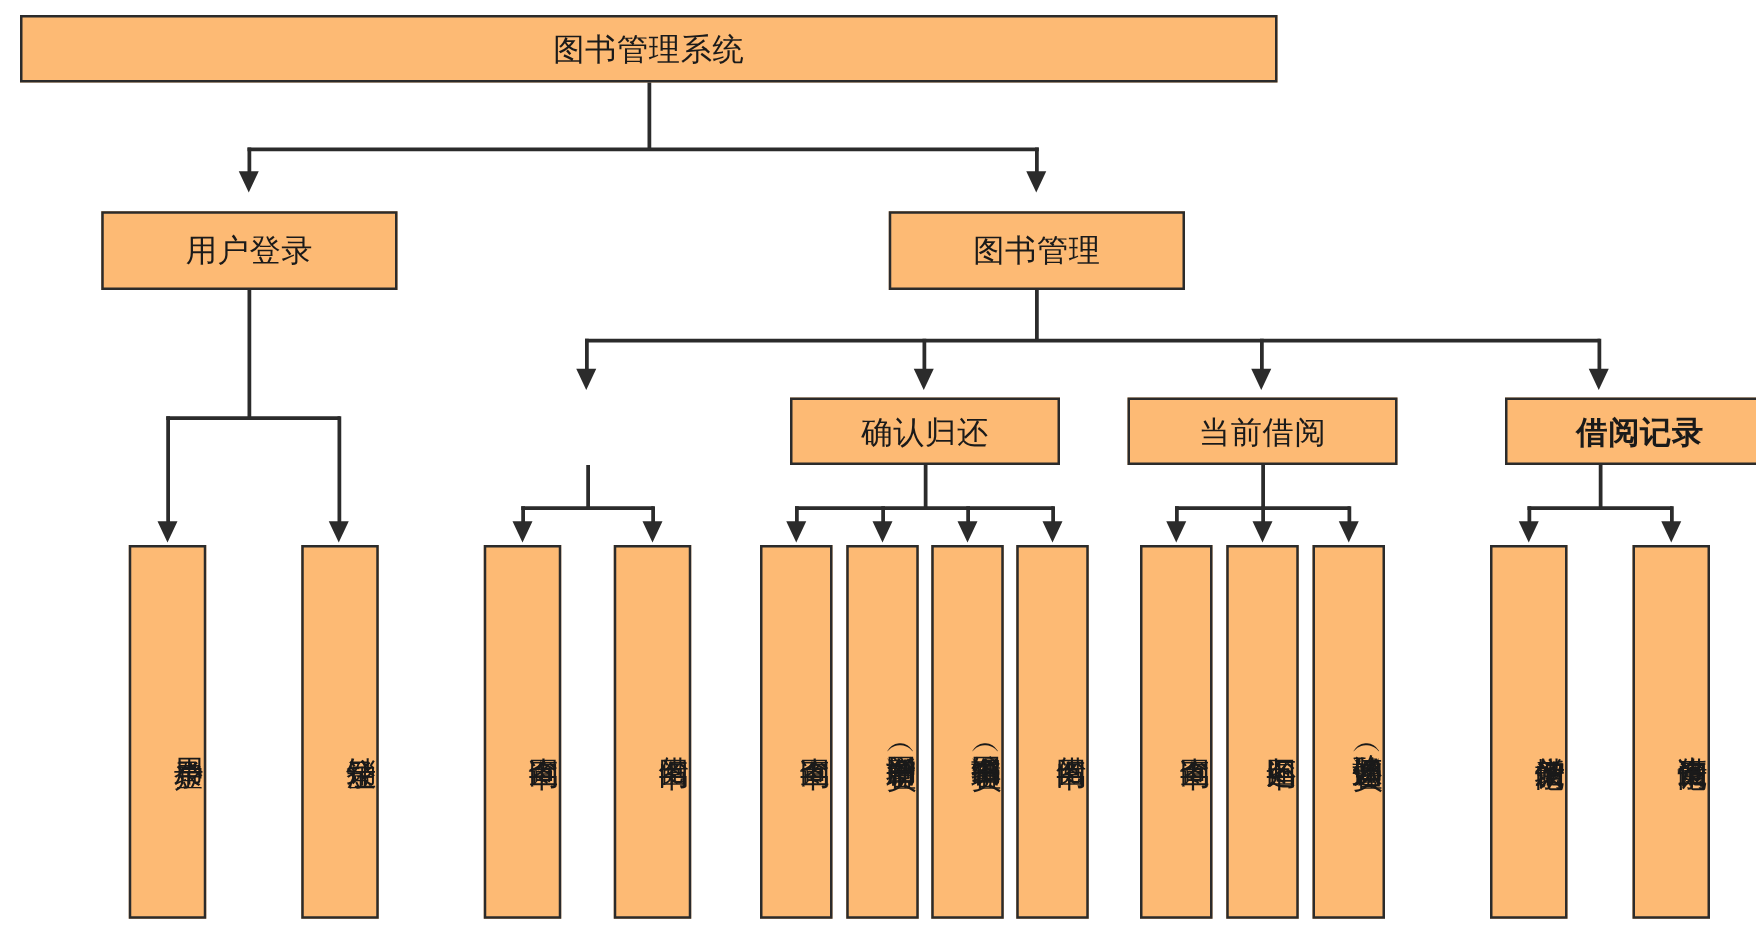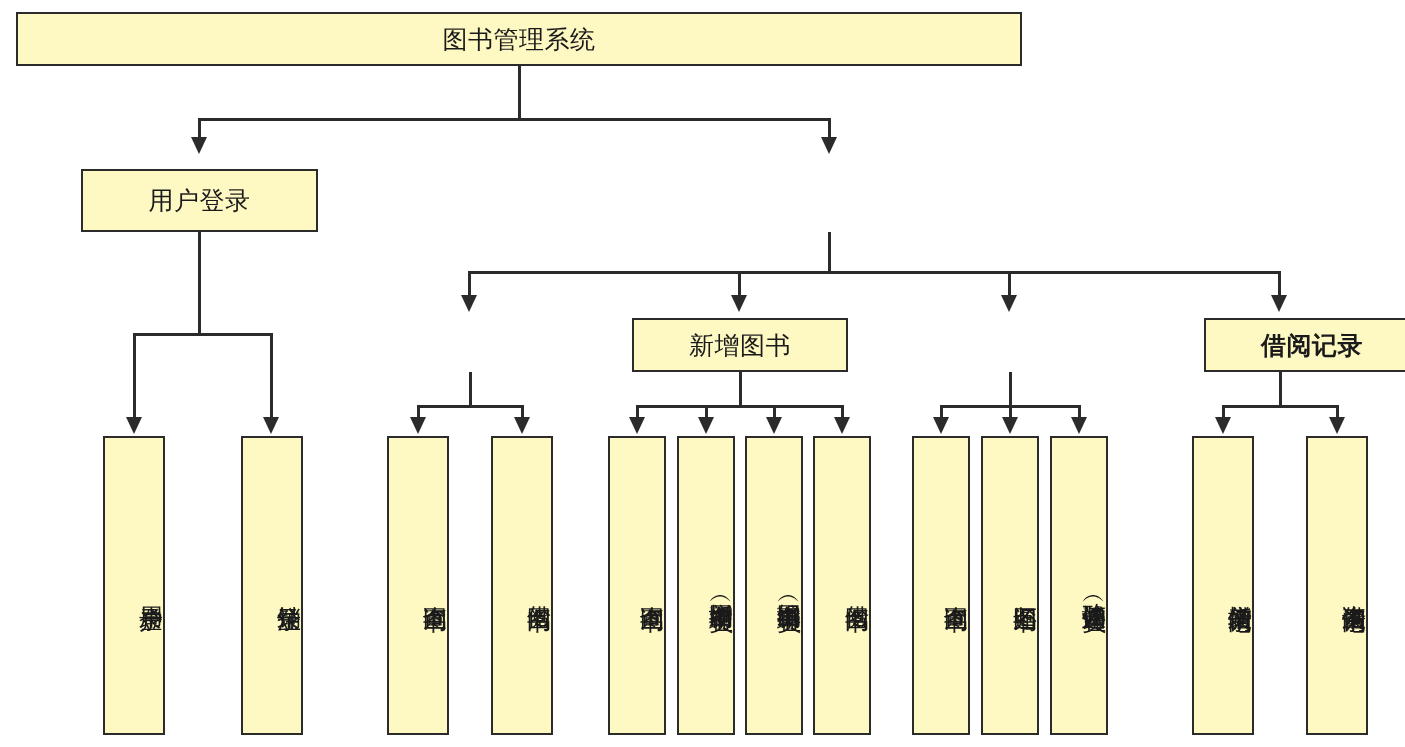--- a/index.html
+++ b/index.html
@@ -15,21 +15,21 @@
     position: relative;
     width: 1405px;
     height: 747px;
     background: #ffffff;
     overflow: hidden;
   }
   .node {
     position: absolute;
     box-sizing: border-box;
     border: 2.5px solid #2b2b2b;
-    background: #fef9c3;
+    background: #fdba74;
     display: flex;
     align-items: center;
     justify-content: center;
     color: #1a1a1a;
   }
   .node.horizontal {
     font-size: 25px;
     letter-spacing: 0.5px;
   }
   .node.vertical {
@@ -83,20 +83,23 @@
 
   <div class="conn v" style="left:518px; top:66px; width:2.5px; height:53px;"></div>
   <div class="conn h" style="left:198px; top:118px; width:633px; height:2.5px;"></div>
   <div class="conn v" style="left:198px; top:118px; width:2.5px; height:21px;"></div>
   <div class="conn v" style="left:828px; top:118px; width:2.5px; height:21px;"></div>
   <div class="arrow" style="left:191px; top:137px;"></div>
   <div class="arrow" style="left:821px; top:137px;"></div>
 
   <div class="node horizontal" style="left:81px; top:169px; width:237px; height:63px;">
     <span>用户登录</span>
+  </div>
+  <div class="node horizontal" style="left:711px; top:169px; width:237px; height:63px;">
+    <span>图书管理</span>
   </div>
 
   <div class="conn v" style="left:198px; top:232px; width:2.5px; height:102px;"></div>
   <div class="conn h" style="left:133px; top:333px; width:139px; height:2.5px;"></div>
   <div class="conn v" style="left:133px; top:333px; width:2.5px; height:86px;"></div>
   <div class="conn v" style="left:270px; top:333px; width:2.5px; height:86px;"></div>
   <div class="arrow" style="left:126px; top:417px;"></div>
   <div class="arrow" style="left:263px; top:417px;"></div>
 
   <div class="conn v" style="left:828px; top:232px; width:2.5px; height:40px;"></div>
@@ -104,21 +107,24 @@
   <div class="conn v" style="left:468px; top:271px; width:2.5px; height:26px;"></div>
   <div class="conn v" style="left:738px; top:271px; width:2.5px; height:26px;"></div>
   <div class="conn v" style="left:1008px; top:271px; width:2.5px; height:26px;"></div>
   <div class="conn v" style="left:1278px; top:271px; width:2.5px; height:26px;"></div>
   <div class="arrow" style="left:461px; top:295px;"></div>
   <div class="arrow" style="left:731px; top:295px;"></div>
   <div class="arrow" style="left:1001px; top:295px;"></div>
   <div class="arrow" style="left:1271px; top:295px;"></div>
 
   <div class="node horizontal" style="left:632px; top:318px; width:216px; height:54px;">
-    <span>新增图书</span>
+    <span>确认归还</span>
+  </div>
+  <div class="node horizontal" style="left:902px; top:318px; width:216px; height:54px;">
+    <span>当前借阅</span>
   </div>
   <div class="node horizontal" style="left:1204px; top:318px; width:216px; height:54px;font-weight:bold;">
     <span>借阅记录</span>
   </div>
 
   <div class="conn v" style="left:469px; top:372px; width:2.5px; height:34px;"></div>
   <div class="conn h" style="left:417px; top:405px; width:106px; height:2.5px;"></div>
   <div class="conn v" style="left:417px; top:405px; width:2.5px; height:14px;"></div>
   <div class="conn v" style="left:521px; top:405px; width:2.5px; height:14px;"></div>
   <div class="arrow" style="left:410px; top:417px;"></div>

